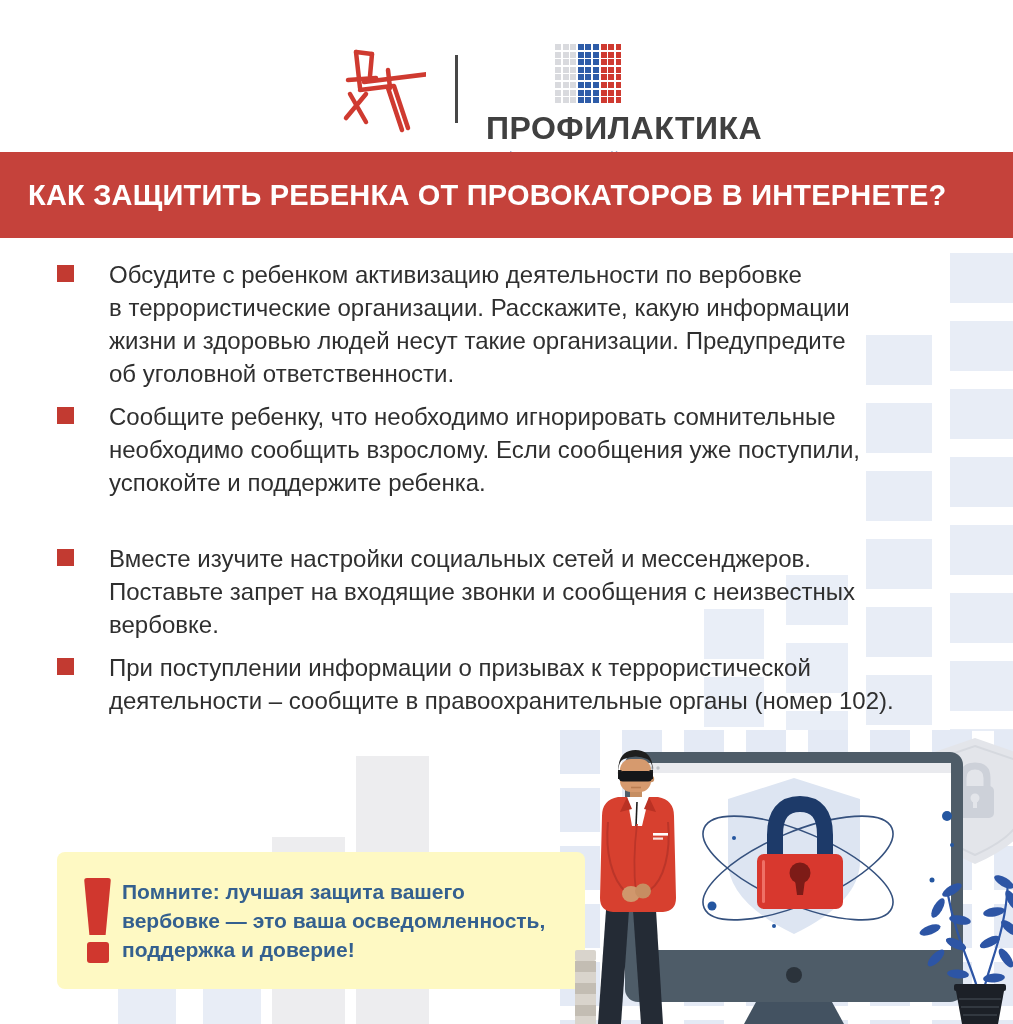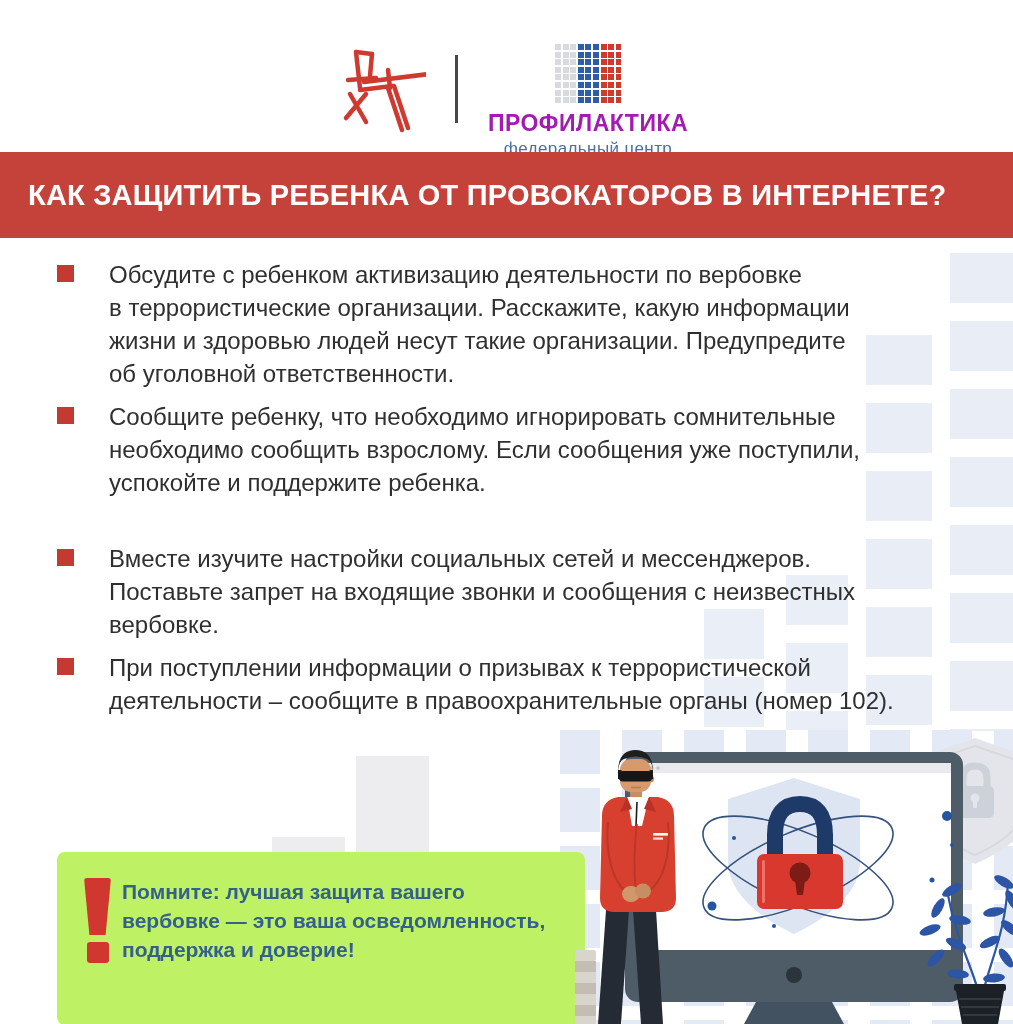--- a/index.html
+++ b/index.html
@@ -30,39 +30,39 @@
   .horse-logo{left:330px;top:42px;}
   .logo-divider{left:455px;top:55px;width:3px;height:68px;background:#474747;}
   .brand{left:486px;top:44px;width:204px;text-align:center;}
   .mosaic{
     width:66px;height:60px;margin:0 auto;
     background-image:
       repeating-linear-gradient(to right,transparent 0 6px,#fff 6px 7.6px),
       repeating-linear-gradient(to bottom,transparent 0 6px,#fff 6px 7.6px),
       linear-gradient(to right,#d9dade 0 33.4%,#2e5ca8 33.4% 66.7%,#cf3a30 66.7% 100%);
   }
-  .brand-title{margin-top:6px;font-size:23px;font-weight:700;color:#a21caf;letter-spacing:.5px;}
+  .brand-title{margin-top:6px;font-size:32px;font-weight:700;color:#404040;letter-spacing:.5px;}
   .brand-subtitle{margin-top:2px;font-size:17px;color:#4272a8;letter-spacing:.4px;}
 
   
   .banner{left:0;top:152px;width:1013px;height:86px;background:#c5423b;}
   .banner-title{
     position:absolute;left:28px;top:0;height:62px;line-height:86px;
     color:#ffffff;font-size:29px;font-weight:700;letter-spacing:.2px;white-space:nowrap;
   }
 
   
   .bullet{left:57px;width:905px;}
   .b1{top:258px;} .b2{top:400px;} .b3{top:542px;} .b4{top:651px;}
   .marker{position:absolute;left:0;top:7px;width:17px;height:17px;background:#c23a31;}
   .btext{margin-left:52px;color:#2f2f2f;font-size:24px;}
   .btext .ln{height:33px;line-height:33px;white-space:nowrap;}
 
   
-  .callout{left:57px;top:852px;width:528px;height:173px;background:#bef264;border-radius:8px;}
+  .callout{left:57px;top:852px;width:528px;height:137px;background:#fef9c3;border-radius:8px;}
   .excl-bar{position:absolute;left:27px;top:26px;width:27px;height:57px;background:#d0372e;
     clip-path:polygon(0 0,100% 0,80% 100%,20% 100%);border-radius:3px;}
   .excl-dot{position:absolute;left:30px;top:90px;width:22px;height:21px;background:#d0372e;border-radius:3px;}
   .callout-text{position:absolute;left:65px;top:25px;color:#34608f;font-size:21px;font-weight:700;}
   .callout-text .ln{height:29px;line-height:29px;white-space:nowrap;}
 
   .illus{left:560px;top:730px;}
 </style>
 </head>
 <body>

